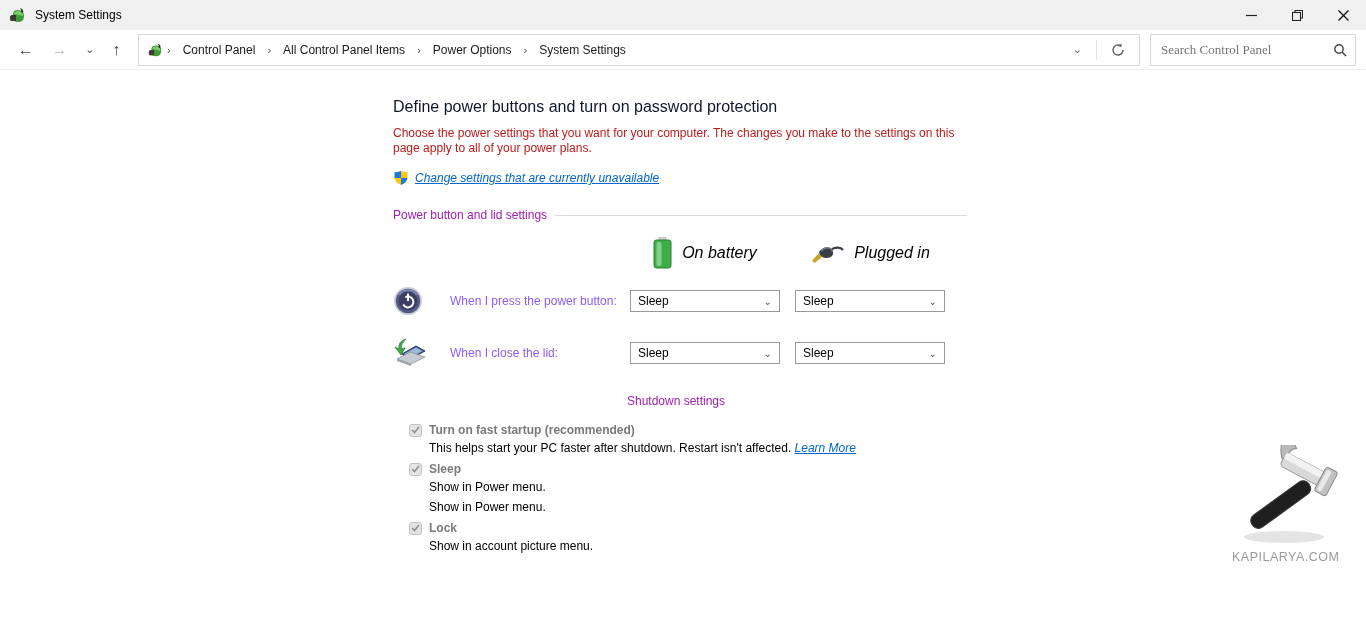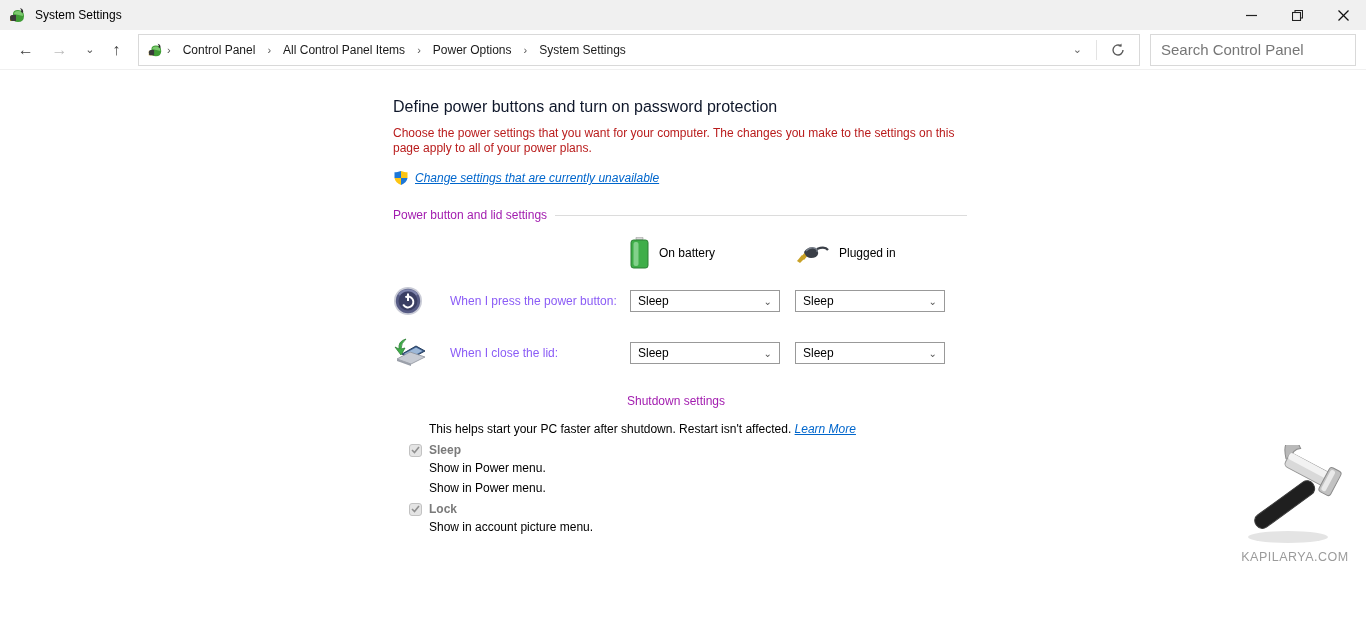--- a/index.html
+++ b/index.html
@@ -21,56 +21,56 @@
   .nav-glyph.small { font-size:11px; color:#555; }
   .addressbar { flex:1; height:32px; border:1px solid #d9d9d9; background:#fff; display:flex; align-items:center; padding:0 4px 0 8px; }
   .crumbs { display:flex; align-items:center; flex:1; gap:2px; }
   .crumb { padding:0 8px; color:#1a1a1a; white-space:nowrap; cursor:default; }
   .crumb-sep { color:#555; font-size:11px; padding:0 2px; }
   .addr-right { display:flex; align-items:center; gap:4px; }
   .addr-chevron { color:#666; font-size:11px; padding:0 10px; }
   .addr-divider { width:1px; height:20px; background:#e3e3e3; }
   .refresh-btn { padding:0 10px; display:flex; align-items:center; }
   .searchbox { width:206px; height:32px; border:1px solid #d9d9d9; margin:0 10px; display:flex; align-items:center; padding:0 8px 0 10px; }
-  .searchbox input { border:none; outline:none; flex:1; font-family:Liberation Sans, sans-serif; font-size:15px; color:#333; background:transparent; }
+  .searchbox input { border:none; outline:none; flex:1; font-family:Liberation Serif, serif; font-size:13px; color:#333; background:transparent; }
   .searchbox input::placeholder { color:#767676; }
 
   
   .content { position:relative; height:558px; }
   .main-col { position:absolute; left:393px; top:28px; width:574px; }
   h1.page-heading { font-size:16px; font-weight:normal; color:#0f172a; margin-bottom:10px; }
   .intro { width:564px; line-height:15px; color:#b91c1c; }
   .admin-link-row { margin-top:14px; display:flex; align-items:center; gap:6px; }
   a.link { color:#0066cc; text-decoration:underline; cursor:pointer;font-style:italic; }
 
   .section-header { display:flex; align-items:center; margin-top:22px; }
   .section-header .sec-title { white-space:nowrap; padding-right:8px; color:#a21caf;text-align:center; }
   .section-header .rule { flex:1; height:1px; background:#dcdcdc; }
 
   .power-grid { display:grid; grid-template-columns:57px 180px 150px 15px 150px; align-items:center; }
   .col-header-row { margin-top:12px; height:38px; align-items:center; }
-  .col-head { display:flex; align-items:center; justify-content:flex-start; gap:10px; font-size:12px; }
+  .col-head { display:flex; align-items:center; justify-content:center; gap:10px; font-size:16px;font-style:italic; }
   .power-row { margin-top:14px; }
   .row-icon { display:flex; align-items:center; }
   .row-label { color:#8b5cf6; }
   .combo { height:22px; border:1px solid #999; background:#fff; display:flex; align-items:center; justify-content:space-between; padding:0 7px; cursor:default; }
   .combo .combo-chevron { color:#555; font-size:10px; }
 
   .shutdown-opts { margin-top:14px; margin-left:16px; }
   .opt { margin-bottom:5px; }
   .opt-head { display:flex; align-items:center; gap:7px; height:16px; }
   .checkbox { width:13px; height:13px; border:1px solid #b3b3b3; border-radius:3px; background:#fdfdfd; display:flex; align-items:center; justify-content:center; flex:none; }
   .checkbox.checked { background:#e4e4e4; border-color:#c2c2c2; }
   .checkbox svg { display:none; }
   .checkbox.checked svg { display:block; }
   .opt-label { font-weight:bold; color:#7a7a7a; }
   .opt-desc { margin-left:20px; margin-top:3px; line-height:15px; color:#000; }
 
   
-  .watermark { position:absolute; right:8px; top:375px; width:126px; text-align:center; }
+  .watermark { position:absolute; right:8px; top:375px; width:126px; text-align:left; }
   .watermark .wm-text { margin-top:2px; color:#9b9b9b; font-size:12.5px; letter-spacing:0.5px; }
 </style>
 </head>
 <body>
 
 <div class="titlebar">
   <svg class="app-icon" viewBox="0 0 18 18">
     <rect x="2" y="10" width="5" height="2" fill="#c9a227"></rect>
     <rect x="2" y="13" width="5" height="2" fill="#c9a227"></rect>
     <path d="M5 8 q0 -4 5 -4 q6 0 6 6 q0 6 -6 6 q-5 0 -5 -4 z" fill="#3f9c35"></path>
@@ -237,20 +237,28 @@
     </div>
 
     <div class="section-header" style="margin-top:26px;flex-direction:column;">
       <span class="sec-title">Shutdown settings</span>
       <span class="rule"></span>
     </div>
 
     <div class="shutdown-opts">
 
       <div class="opt">
+        <div class="opt-head">
+          <span class="checkbox checked">
+            <svg width="9" height="8" viewBox="0 0 9 8">
+                <polyline points="1,4 3.5,6.5 8,1" fill="none" stroke="#8f8f8f" stroke-width="1.6"></polyline>
+              </svg>
+          </span>
+          <span class="opt-label">Turn on fast startup (recommended)</span>
+        </div>
         <div class="opt-desc">
           <span>This helps start your PC faster after shutdown. Restart isn't affected.</span>
           <a class="link">Learn More</a>
         </div>
       </div>
 
       <div class="opt">
         <div class="opt-head">
           <span class="checkbox checked">
             <svg width="9" height="8" viewBox="0 0 9 8">

